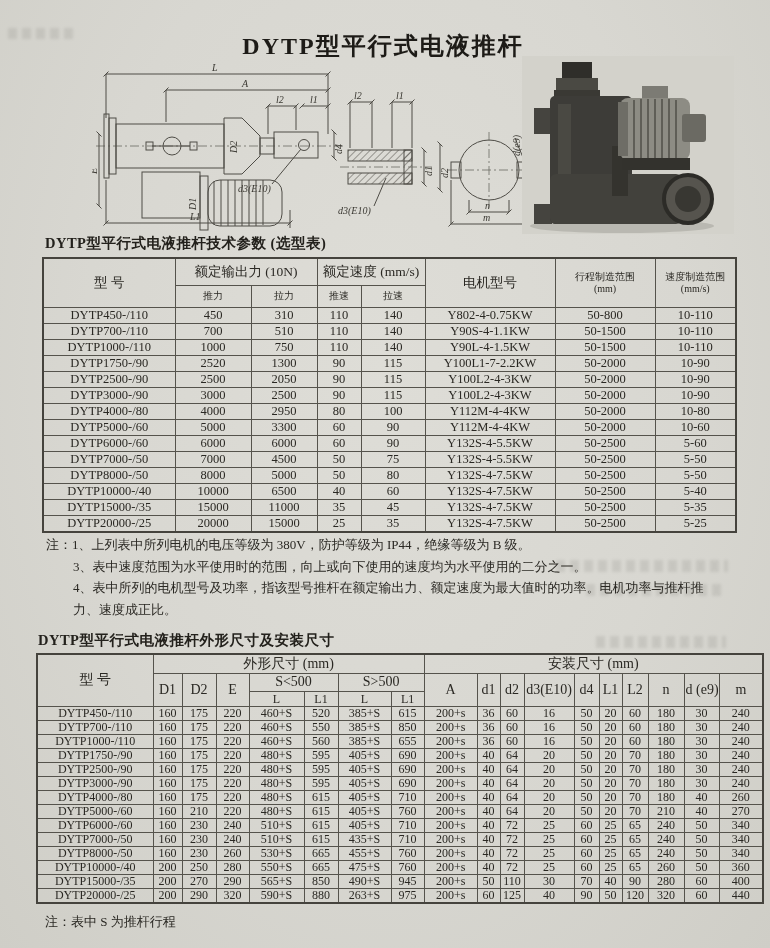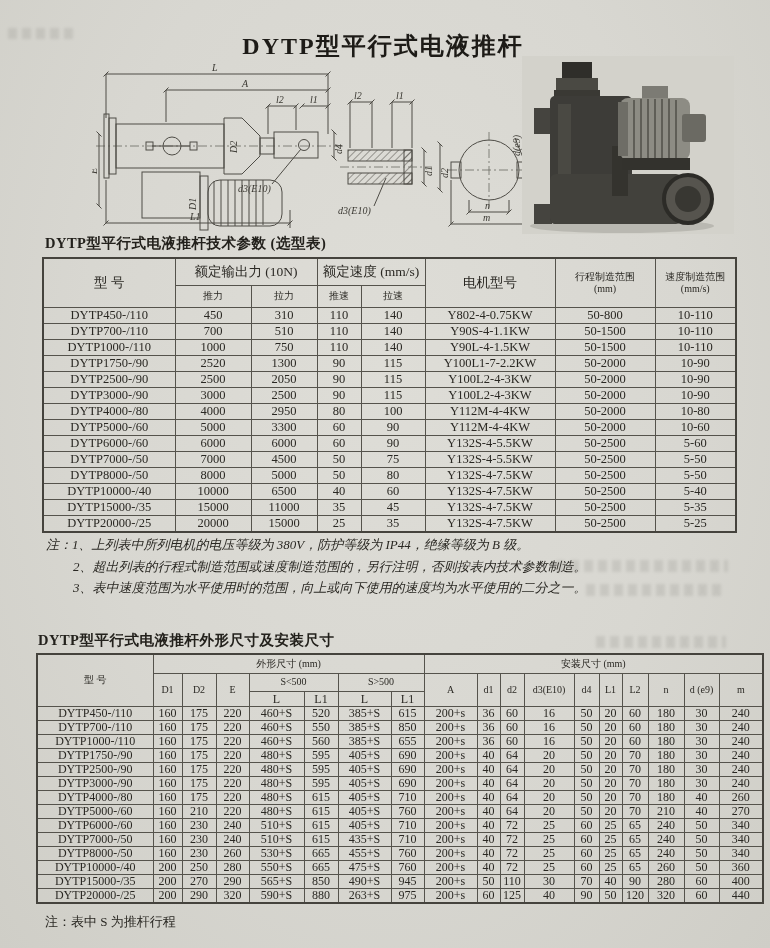--- a/index.html
+++ b/index.html
@@ -47,27 +47,27 @@
     overflow: hidden; white-space: nowrap;
   }
 
   .t1 { top: 257px; left: 42px; width: 693px; }
   .t1 th { font-size: 13.5px; height: 27px; line-height: 1.05; }
   .t1 tr.sub th { font-size: 10px; height: 22px; }
   .t1 td { font-size: 12.5px; height: 15px; line-height: 15px; }
   .two-line div { line-height: 1.15; font-size: 10px; }
 
   .t2 { top: 653px; left: 36px; width: 726px; }
-  .t2 th { font-size: 10px; height: 19px; line-height: 1.0; }
+  .t2 th { font-size: 14px; height: 19px; line-height: 1.0; }
   .t2 tr.sub th { height: 18px; }
   .t2 tr.sub2 th { height: 15px; font-size: 12px; }
   .t2 td { font-size: 12px; height: 13px; line-height: 13px; }
 
   .notes { position: absolute; top: 534px; left: 46px; width: 674px; font-size: 13px; line-height: 21.5px; color: #2a2823; }
-  .note-line { padding-left: 27px; font-style: italic; }
+  .note-line { padding-left: 27px; }
   .note-line.first { padding-left: 0; }
 
   .footer-note { position: absolute; top: 913px; left: 45px; font-size: 13px; color: #2a2823; }
 
   
   .smudge {
     position: absolute; opacity: 0.13; filter: blur(1.4px);
     background: repeating-linear-gradient(90deg, #5d5c56 0 9px, transparent 9px 14px);
     pointer-events: none;
   }
@@ -418,22 +418,22 @@
           <td>35</td>
           <td>Y132S-4-7.5KW</td>
           <td>50-2500</td>
           <td>5-25</td>
         </tr>
       </tbody>
   </table>
 
   <div class="notes">
     <div class="note-line first"><span>注：</span><span>1、上列表中所列电机的电压等级为 380V，防护等级为 IP44，绝缘等级为 B 级。</span></div>
-    <div class="note-line">2、超出列表的行程式制造范围或速度制造范围的，另行注明，否则按表内技术参数制造。</div>
     <div class="note-line">3、表中速度范围为水平使用时的范围，向上或向下使用的速度均为水平使用的二分之一。</div>
+    <div class="note-line">4、表中所列的电机型号及功率，指该型号推杆在额定输出力、额定速度为最大值时的功率。电机功率与推杆推力、速度成正比。</div>
   </div>
 
   <div class="section-title st2">DYTP型平行式电液推杆外形尺寸及安装尺寸</div>
 
   <table class="t2">
     <colgroup>
       <col style="width:116px">
         <col style="width:29px">
         <col style="width:34px">
         <col style="width:33px">

